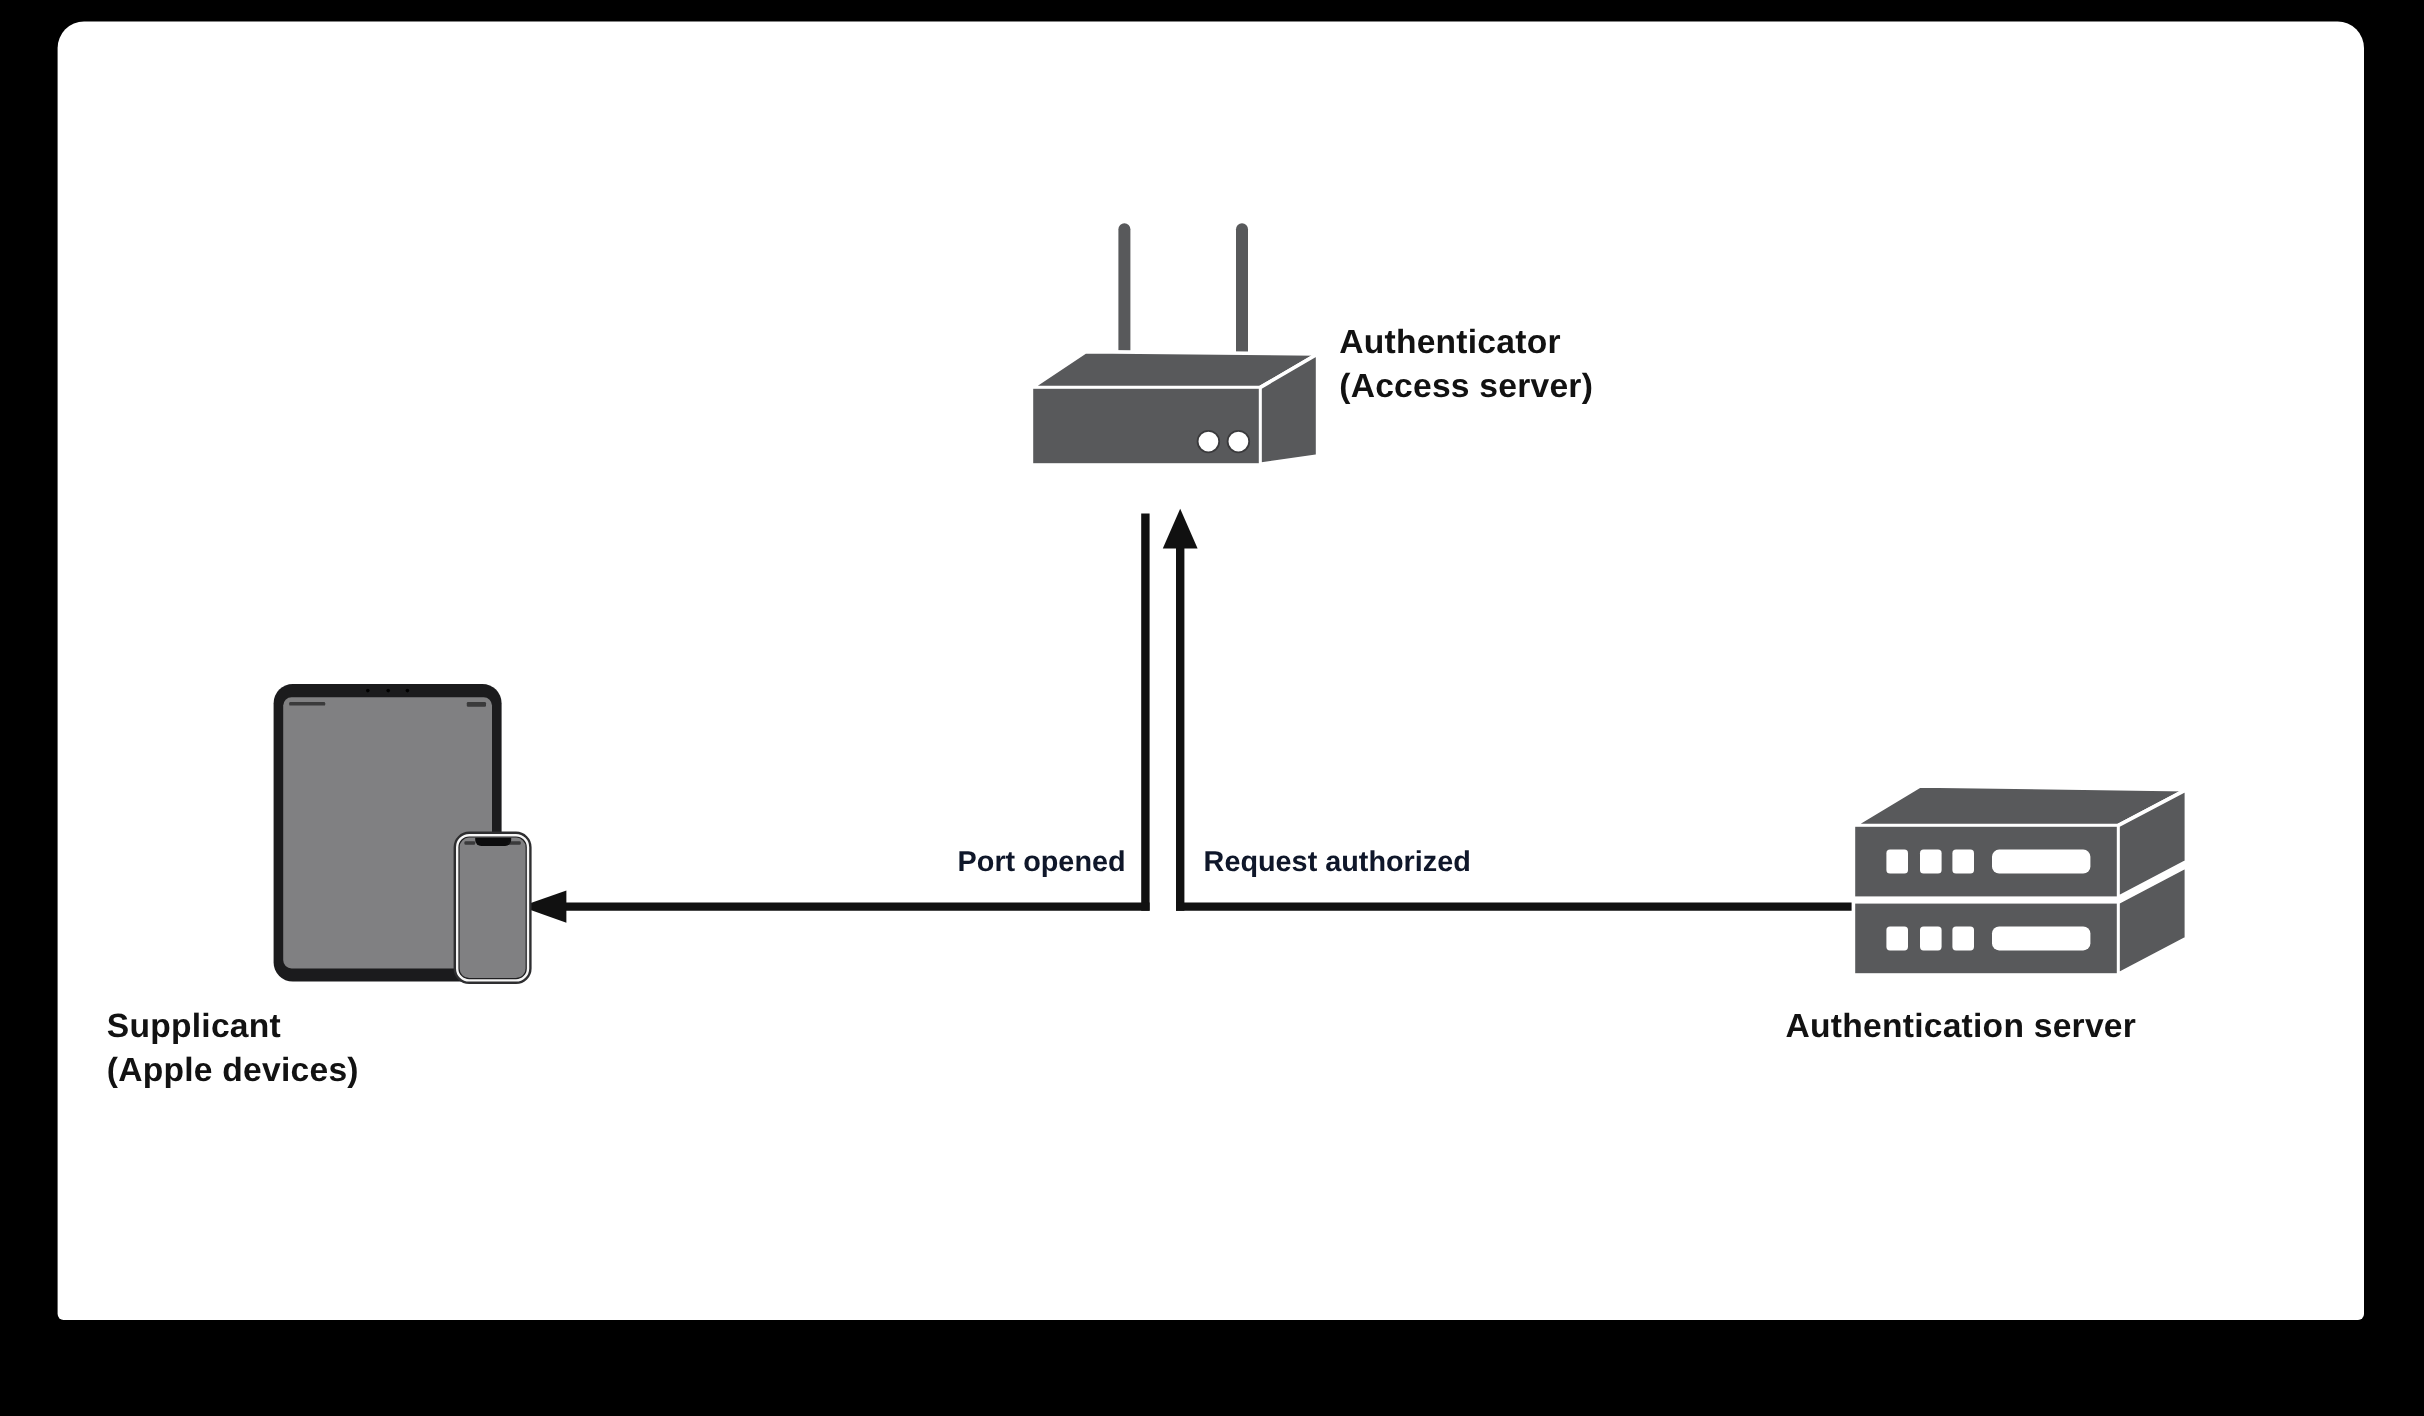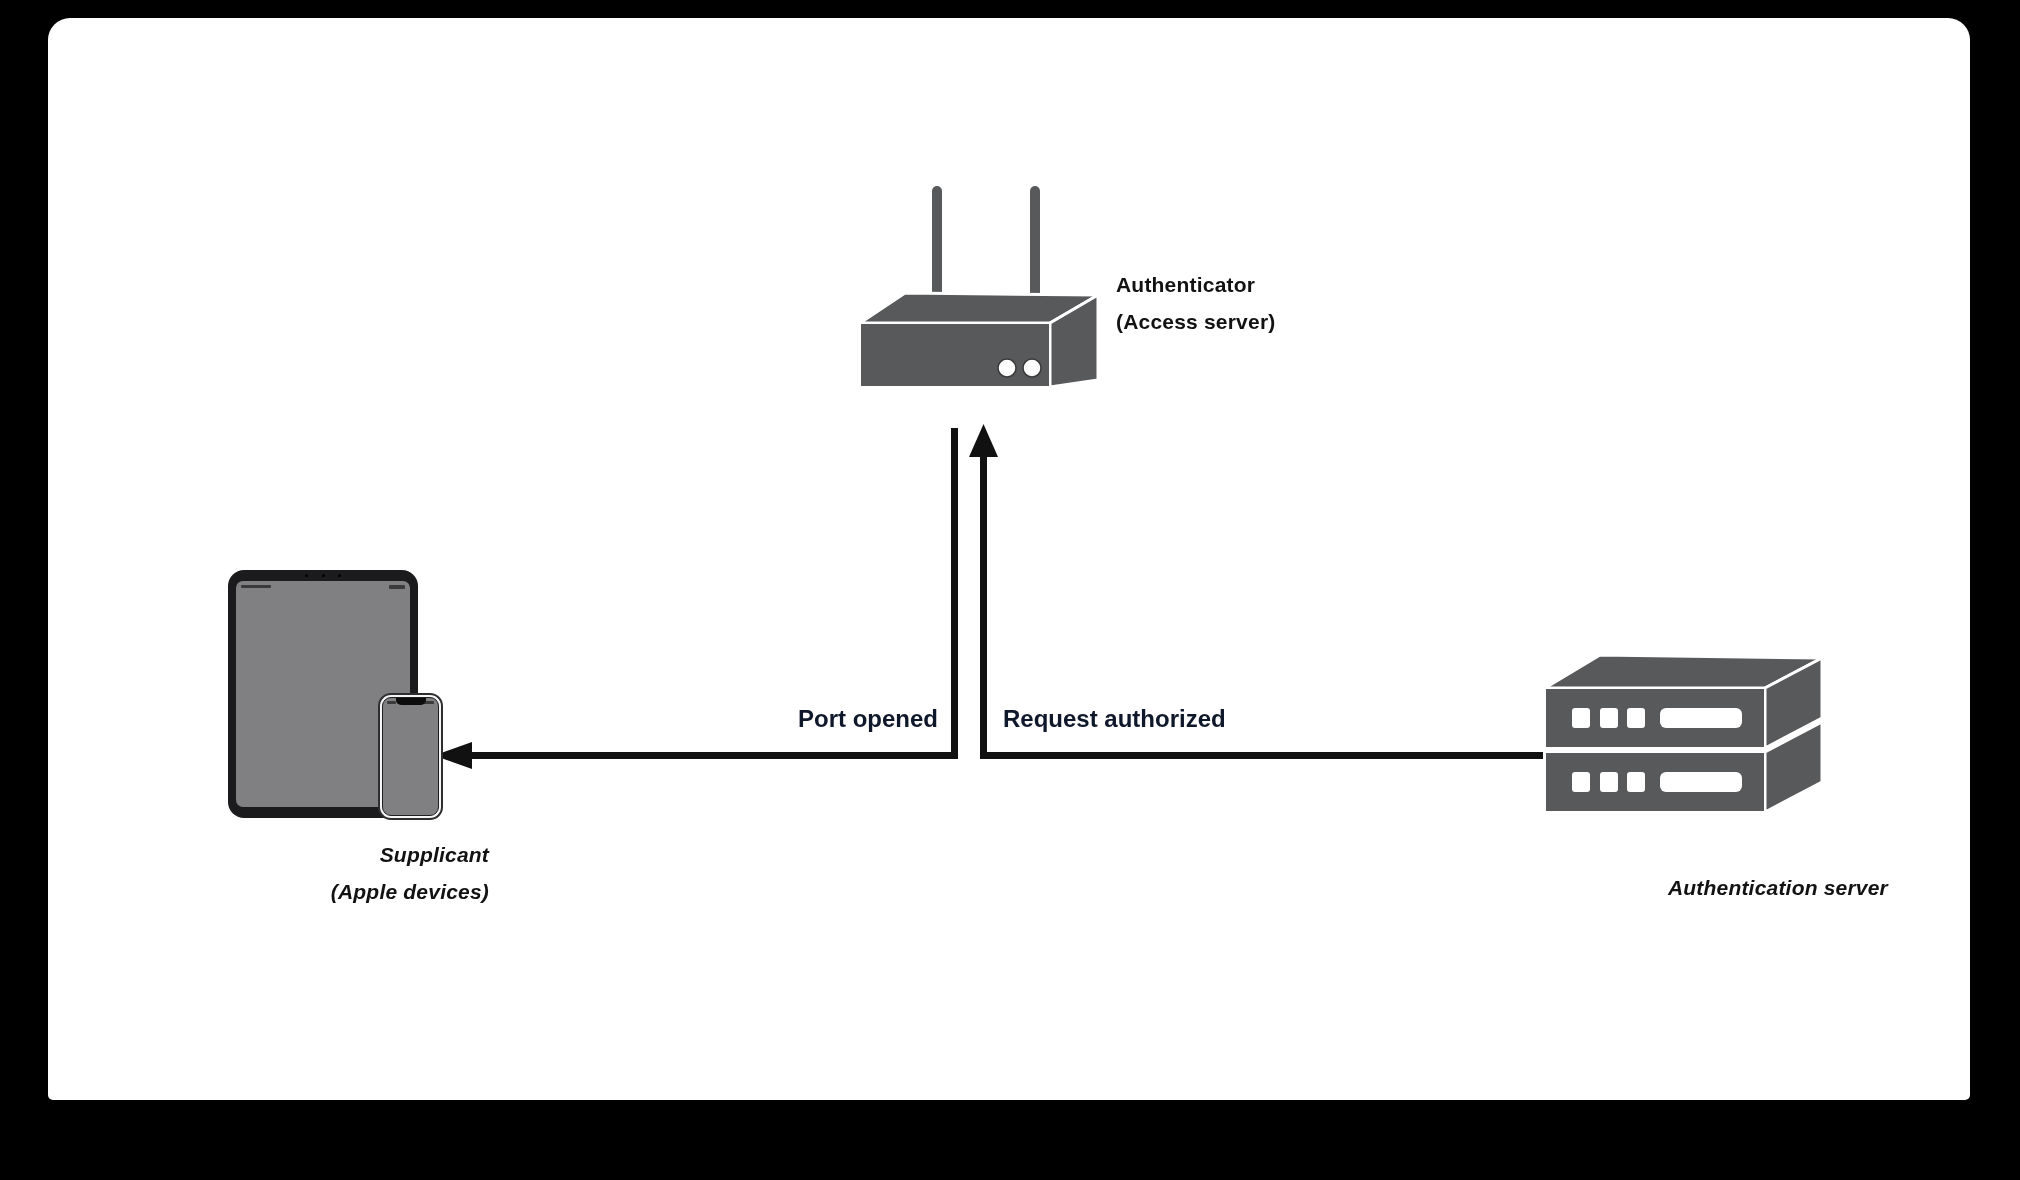--- a/index.html
+++ b/index.html
@@ -8,29 +8,29 @@
     font-family:"Liberation Sans",sans-serif;overflow:hidden;
   }
   .slide{
     position:absolute;left:48px;top:18px;width:1922px;height:1082px;
     background:#fff;border-radius:22px 22px 5px 5px;
   }
   .abs{position:absolute;}
   svg{display:block;}
   
   .node-label{
-    position:absolute;color:#121212;font-size:21px;line-height:37px;
+    position:absolute;color:#121212;font-size:28px;line-height:37px;
     font-weight:600;letter-spacing:.2px;
   }
   .node-label div{white-space:nowrap;}
   .edge-label{
     position:absolute;color:#0f172a;font-size:24px;line-height:28px;
     font-weight:600;white-space:nowrap;
   }
-  .center{text-align:right;font-style:italic;}
+  .center{text-align:left;}
   .right{text-align:right;}
   
   .ipad{
     position:absolute;left:180px;top:552px;width:190px;height:248px;
     background:#1b1b1d;border-radius:16px;z-index:2;
   }
   .ipad-screen{
     position:absolute;left:8px;right:8px;top:11px;bottom:11px;
     background:#808082;border-radius:7px;
   }
@@ -120,21 +120,21 @@
     <div class="node-label" style="left:1068px;top:248px;z-index:4">
       <div>Authenticator</div>
       <div>(Access server)</div>
     </div>
 
     <div class="node-label center" style="left:41px;top:818px;width:400px;z-index:4">
       <div>Supplicant</div>
       <div>(Apple devices)</div>
     </div>
 
-    <div class="node-label center" style="left:1440px;top:851px;width:400px;z-index:4">
+    <div class="node-label center" style="left:1440px;top:818px;width:400px;z-index:4">
       <div>Authentication server</div>
     </div>
 
     <div class="edge-label right" style="left:590px;top:687px;width:300px;z-index:4">Port opened</div>
 
     <div class="edge-label" style="left:955px;top:687px;z-index:4">Request authorized</div>
 
   </div>
 </div>
 

